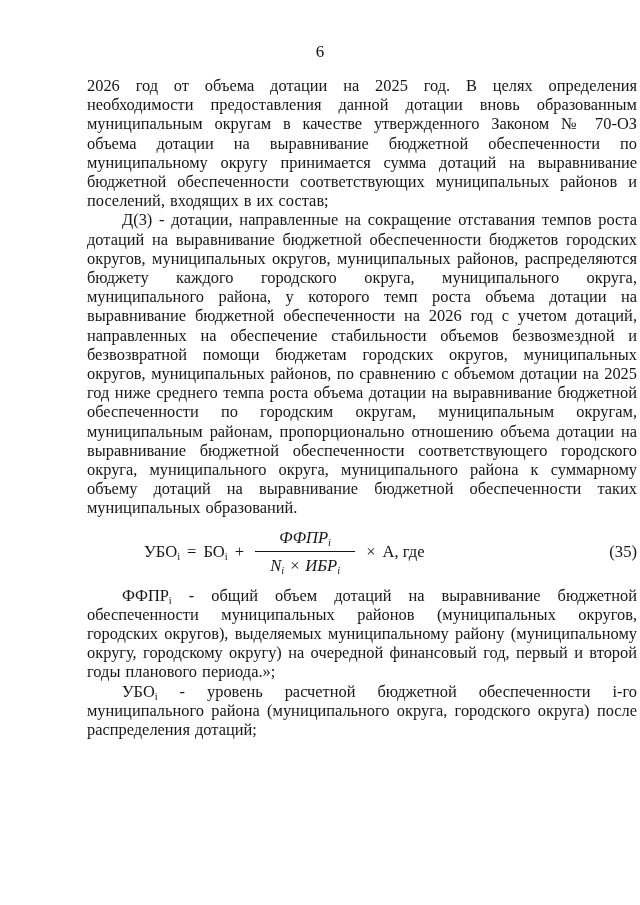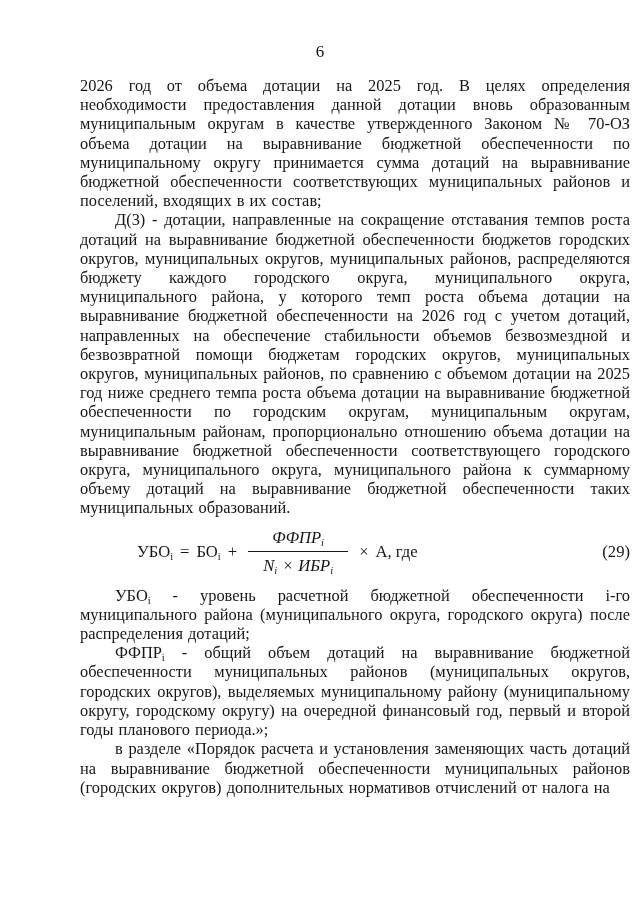--- a/index.html
+++ b/index.html
@@ -20,21 +20,21 @@
     position: absolute;
     top: 42px;
     left: 0;
     right: 0;
     text-align: center;
     font-size: 17px;
   }
   .content {
     position: absolute;
     top: 76px;
-    left: 80px;
+    left: 87px;
     width: 550px;
   }
   p.para {
     margin: 0;
     text-align: justify;
     font-size: 16.4px;
     line-height: 19.2px;
     word-spacing: 1px;
   }
   p.para.indent { text-indent: 35px; }
@@ -96,24 +96,23 @@
       <span class="f-op">=</span>
       <span><span>БО</span><sub>i</sub></span>
       <span class="f-op">+</span>
       <span class="frac">
         <span class="num"><span>ФФПР</span><sub>i</sub></span>
         <span class="bar"></span>
         <span class="den"><span>N</span><sub>i</sub><span class="f-op-sm">×</span><span>ИБР</span><sub>i</sub></span>
       </span>
       <span class="f-op">×</span>
       <span>А, где</span>
-      <span class="formula-number">(29)</span>
+      <span class="formula-number">(35)</span>
     </div>
 
     <div id="body-after">
+        <p class="para indent"><span>ФФПР</span><sub>i</sub><span> - общий объем дотаций на выравнивание бюджетной обеспеченности муниципальных районов (муниципальных округов, городских округов), выделяемых муниципальному району (муниципальному округу, городскому округу) на очередной финансовый год, первый и второй годы планового периода.»;</span></p>
         <p class="para indent"><span>УБО</span><sub>i</sub><span> - уровень расчетной бюджетной обеспеченности i-го муниципального района (муниципального округа, городского округа) после распределения дотаций;</span></p>
-        <p class="para indent"><span>ФФПР</span><sub>i</sub><span> - общий объем дотаций на выравнивание бюджетной обеспеченности муниципальных районов (муниципальных округов, городских округов), выделяемых муниципальному району (муниципальному округу, городскому округу) на очередной финансовый год, первый и второй годы планового периода.»;</span></p>
-        <p class="para indent"><span>в разделе «Порядок расчета и установления заменяющих часть дотаций на выравнивание бюджетной обеспеченности муниципальных районов (городских округов) дополнительных нормативов отчислений от налога на</span></p>
       </div>
 
   </div>
 
 </div>
 
 </body></html>

